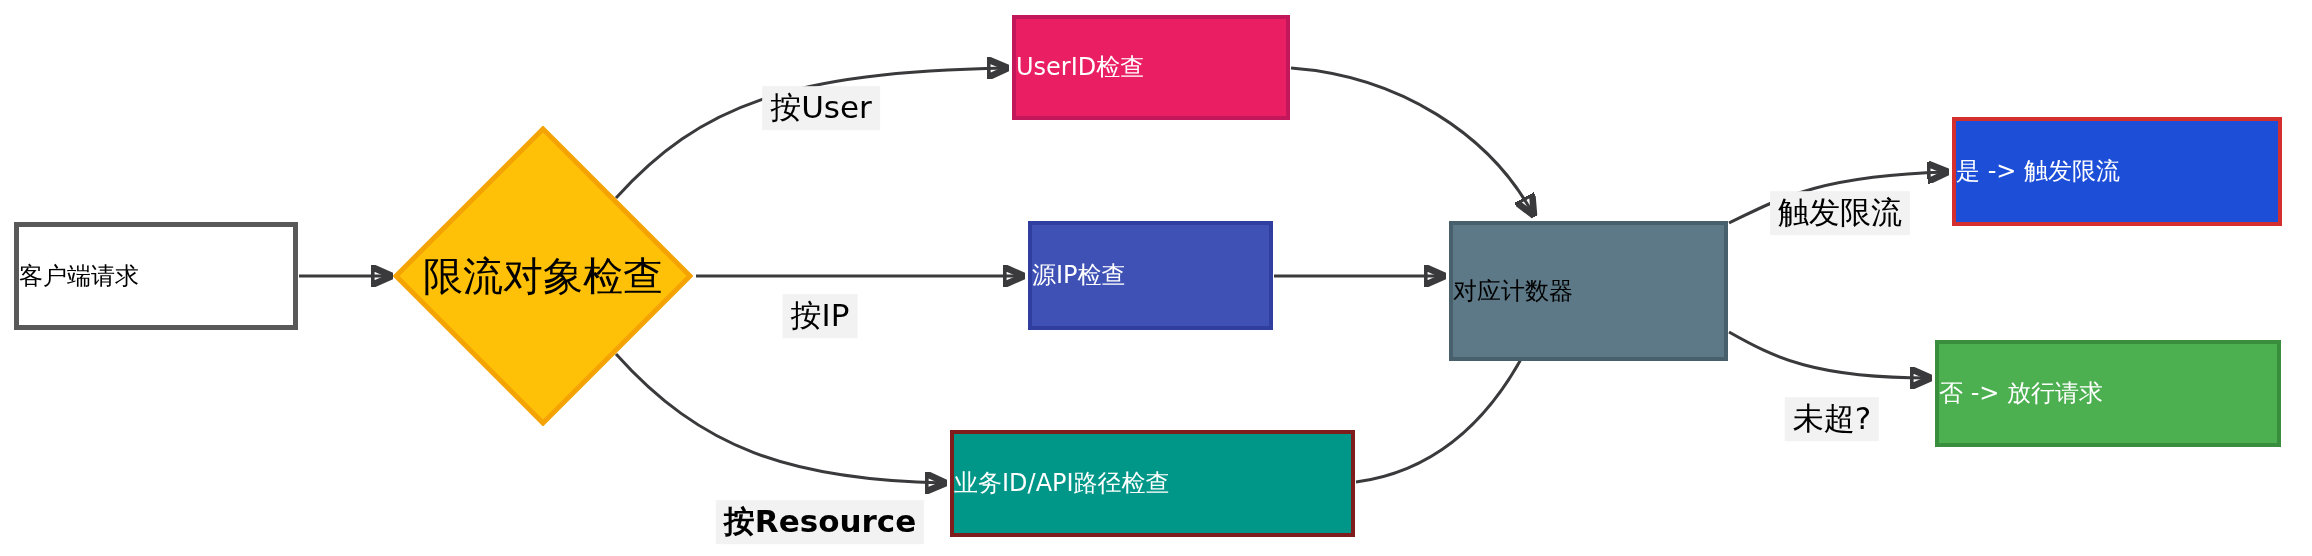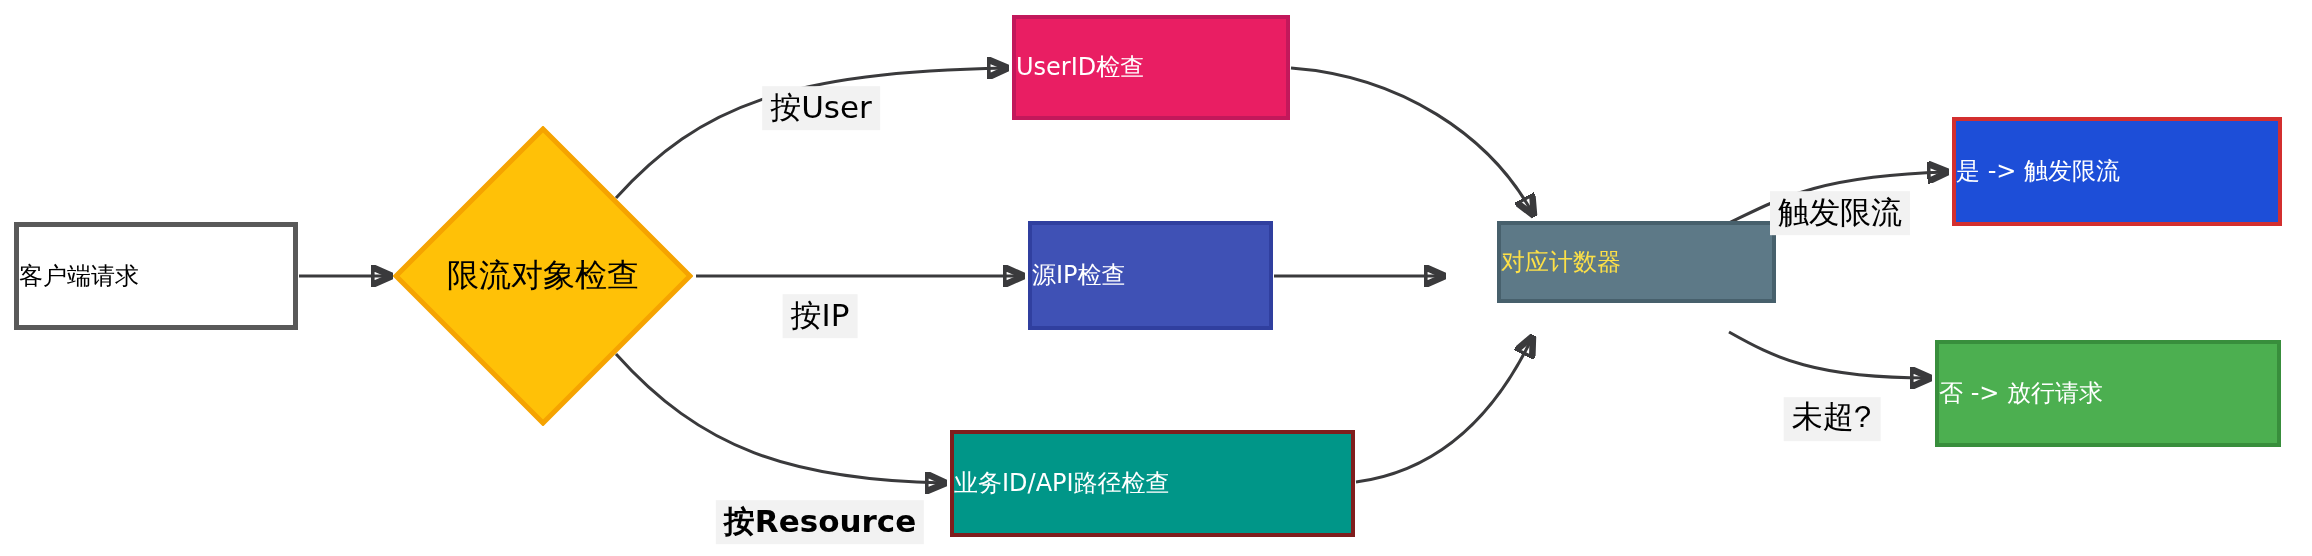--- a/index.html
+++ b/index.html
@@ -26,56 +26,56 @@
     justify-content: flex-start;
     font-size: 24px;
     line-height: 1.2;
     white-space: nowrap;
     text-align: center;
   }
   .node-client    { left: 14px;   top: 222px; width: 284px; height: 108px; background: #ffffff; border: 5px solid #595959; color: #000000; }
   .node-user      { left: 1012px; top: 15px;  width: 278px; height: 105px; background: #e91e63; border: 4px solid #c2185b; color: #ffffff; }
   .node-ip        { left: 1028px; top: 221px; width: 245px; height: 109px; background: #3f51b5; border: 4px solid #303f9f; color: #ffffff; }
   .node-resource  { left: 950px;  top: 430px; width: 405px; height: 107px; background: #009688; border: 4px solid #7f1d1d; color: #ffffff; }
-  .node-counter   { left: 1449px; top: 221px; width: 279px; height: 82px; background: #5d7987; border: 4px solid #47606c; color: #fde047; margin-left: 48px; }
+  .node-counter   { left: 1449px; top: 221px; width: 279px; height: 140px; background: #5d7987; border: 4px solid #47606c; color: #000000; }
   .node-trigger   { left: 1952px; top: 117px; width: 330px; height: 109px; background: #1d4ed8; border: 4px solid #d32f2f; color: #ffffff; }
   .node-allow     { left: 1935px; top: 340px; width: 346px; height: 107px; background: #4caf50; border: 4px solid #388e3c; color: #ffffff; }
   .diamond-wrap {
     position: absolute;
     left: 393px; top: 126px;
     width: 300px; height: 300px;
   }
   .diamond-wrap svg { position: absolute; left: 0; top: 0; }
   .diamond-label {
     position: absolute;
     left: 0; top: 0;
     width: 100%; height: 100%;
     display: flex;
     align-items: center;
     justify-content: center;
-    font-size: 32px;
+    font-size: 40px;
     color: #000000;
     white-space: nowrap;
   }
   .edge-label {
     position: absolute;
     transform: translate(-50%, -50%);
     background: #f2f2f2;
     color: #000000;
     font-size: 31px;
     line-height: 1.15;
     padding: 4px 8px;
     white-space: nowrap;
     margin-top: 40px;
   }
   .lbl-user      { left: 821px;  top: 68px;  }
   .lbl-ip        { left: 820px;  top: 276px; }
   .lbl-resource  { left: 820px;  top: 482px; font-weight: bold; }
   .lbl-threshold { left: 1840px; top: 173px; }
-  .lbl-notover   { left: 1832px; top: 379px; font-family: Liberation Mono, monospace; }
+  .lbl-notover   { left: 1832px; top: 379px; }
 </style>
 </head>
 <body>
 
 <div class="canvas">
 
   <svg class="edges" viewBox="0 0 2312 556" xmlns="http://www.w3.org/2000/svg">
     <defs>
       <marker id="arrow" viewBox="0 0 10 10" refX="8.5" refY="5" markerWidth="22" markerHeight="22" markerUnits="userSpaceOnUse" orient="auto">
         <path d="M0,0.8 L9.5,5 L0,9.2 z" fill="#3a3a3c"></path>

